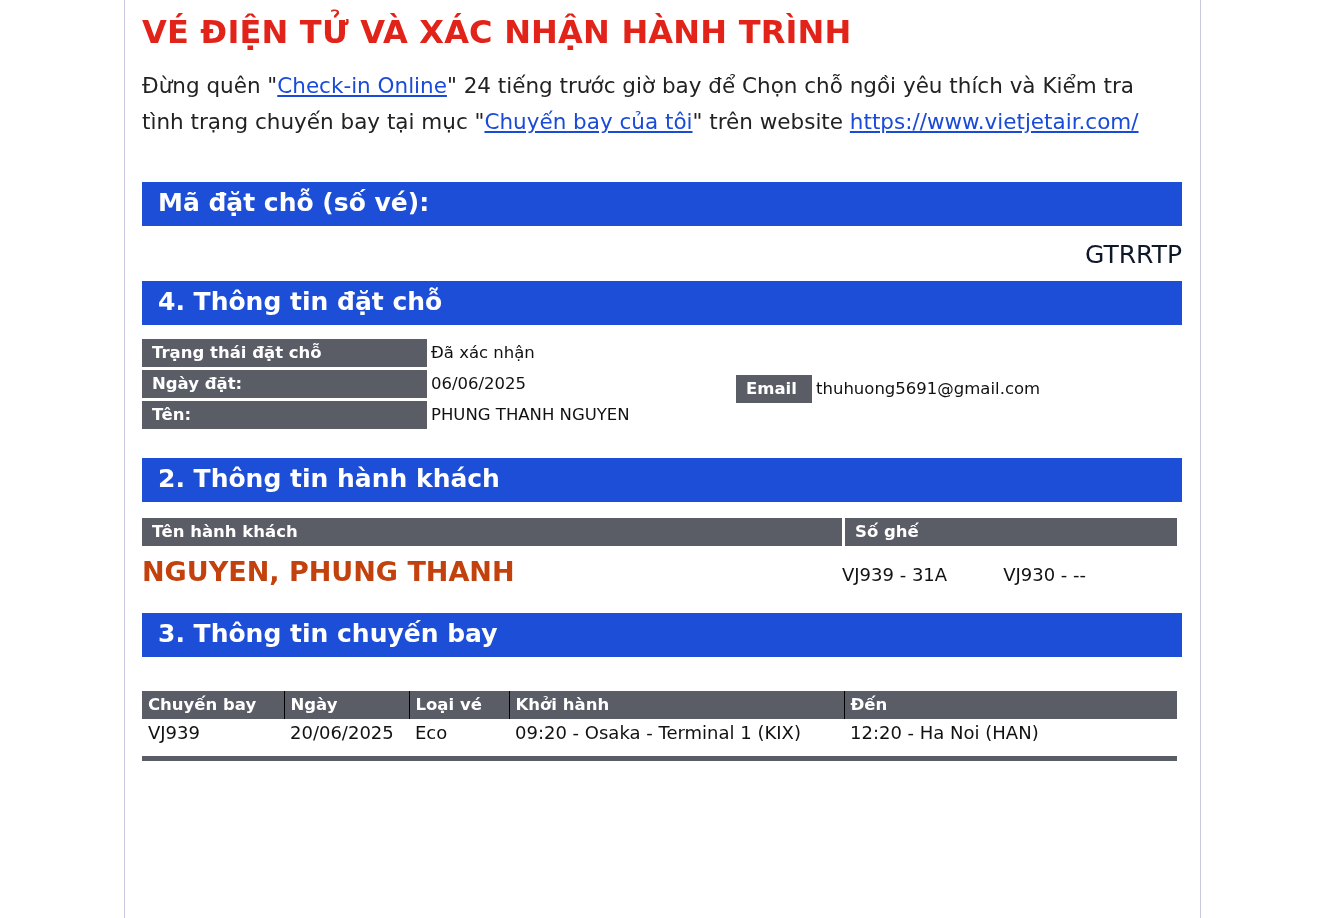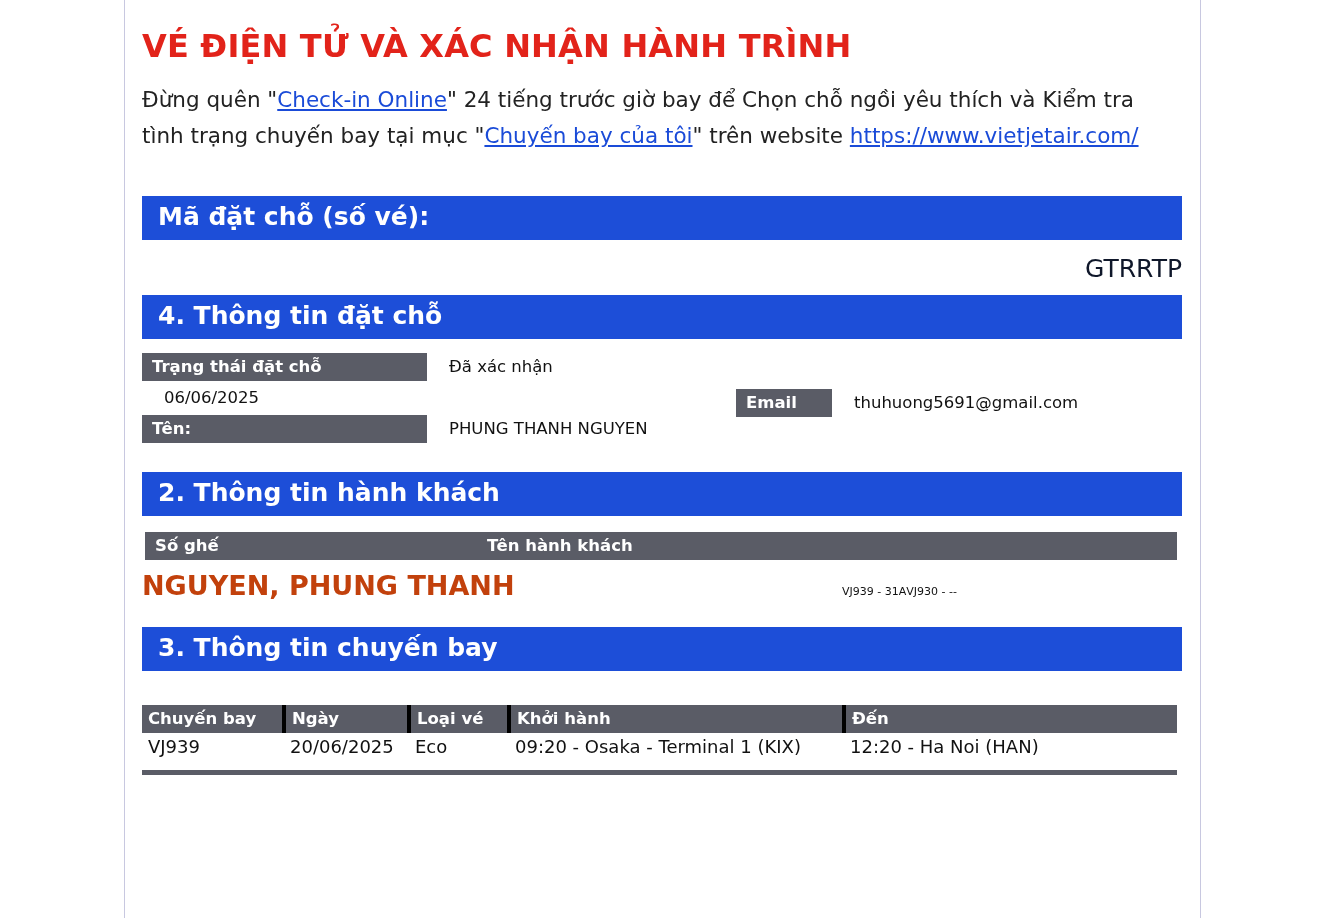--- a/index.html
+++ b/index.html
@@ -27,21 +27,21 @@
     top: 0;
     width: 1077px;
     height: 918px;
     border-left: 1px solid #c8c8e0;
     border-right: 1px solid #c8c8e0;
     background: #ffffff;
   }
   .inner {
     position: absolute;
     left: 142px;
-    top: 16px;
+    top: 2px;
     width: 1040px;
   }
 
   h1.doc-title {
     margin: 10px 0 0 0;
     font-size: 32px;
     line-height: 40px;
     font-weight: bold;
     color: #e2231a;
     letter-spacing: 0.2px;
@@ -83,21 +83,20 @@
     color: #ffffff;
     font-weight: bold;
     font-size: 16.5px;
     padding: 4px 8px 5px 10px;
   }
   .val {
     font-size: 16.5px;
     color: #111;
     padding: 4px 0 5px 4px;
     white-space: nowrap;
-    margin-left: 18px;
   }
 
   
   .booking-info {
     margin-top: 14px;
     position: relative;
     width: 1040px;
   }
   .bi-row {
     display: flex;
@@ -108,21 +107,21 @@
   .bi-label { width: 285px; }
   .bi-val { flex: 1; }
 
   .email-block {
     position: absolute;
     left: 594px;
     top: 36px;
     display: flex;
     align-items: stretch;
   }
-  .email-label { width: 96px; }
+  .email-label { width: 76px; }
 
   
   .pax-head {
     display: flex;
     margin-top: 16px;
     width: 1035px;
   }
   .pax-head .c1 { width: 700px; }
   .pax-head .c2 { flex: 1; margin-left: 3px; }
   .pax-row {
@@ -132,40 +131,41 @@
     width: 1035px;
   }
   .pax-name {
     width: 700px;
     font-size: 27px;
     font-weight: bold;
     color: #c2410c;
   }
   .pax-seats {
     flex: 1;
-    font-size: 11px;
+    font-size: 18px;
     color: #111;
     display: flex;
+    gap: 56px;
     padding-top: 6px;
   }
 
   
   .flight-table {
     margin-top: 34px;
     width: 1035px;
     border-collapse: collapse;
   }
   .flight-table th {
     background: #5a5c66;
     color: #ffffff;
     font-size: 16.5px;
     font-weight: bold;
     text-align: left;
     padding: 4px 8px 5px 6px;
-    border-right: 4px solid #000000;
+    border-right: 1px solid #000000;
     white-space: nowrap;
   }
   .flight-table th:last-child { border-right: none; }
   .flight-table td {
     font-size: 18px;
     color: #111;
     padding: 3px 8px 3px 6px;
     white-space: nowrap;
   }
   .col-flight { width: 142px; }
@@ -203,40 +203,41 @@
     <div class="pnr">GTRRTP</div>
 
     <div class="redbar">4. Thông tin đặt chỗ</div>
 
     <div class="booking-info">
       <div class="bi-row">
         <div class="grey-cell bi-label">Trạng thái đặt chỗ</div>
         <div class="val bi-val">Đã xác nhận</div>
       </div>
       <div class="bi-row">
+        <div class="grey-cell bi-label">Ngày đặt:</div>
         <div class="val bi-val">06/06/2025</div>
       </div>
       <div class="bi-row">
         <div class="grey-cell bi-label">Tên:</div>
         <div class="val bi-val">PHUNG THANH NGUYEN</div>
       </div>
 
       <div class="email-block">
         <div class="grey-cell email-label">Email</div>
         <div class="val">thuhuong5691@gmail.com</div>
       </div>
     </div>
 
     <div class="sp-26"></div>
 
     <div class="redbar">2. Thông tin hành khách</div>
 
     <div class="pax-head">
+      <div class="grey-cell c1">Tên hành khách</div>
       <div class="grey-cell c2">Số ghế</div>
-      <div class="grey-cell c1">Tên hành khách</div>
     </div>
 
     <div class="pax-row">
       <div class="pax-name">NGUYEN, PHUNG THANH</div>
       <div class="pax-seats">
         <span>VJ939 - 31A</span>
         <span>VJ930 - --</span>
       </div>
     </div>
 

